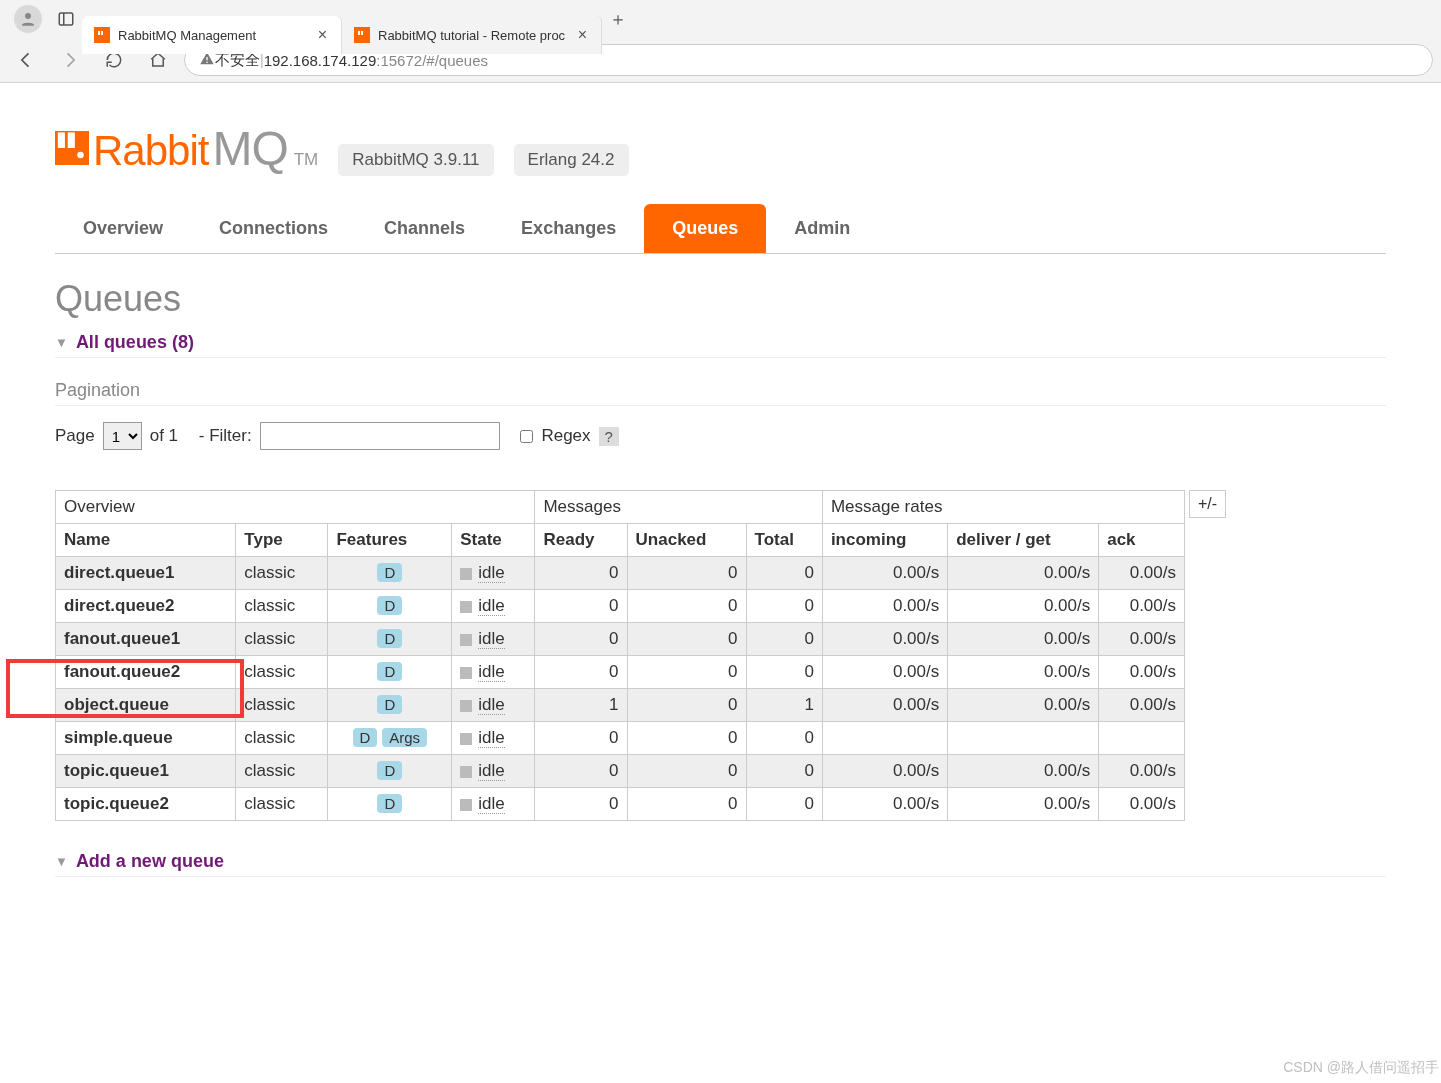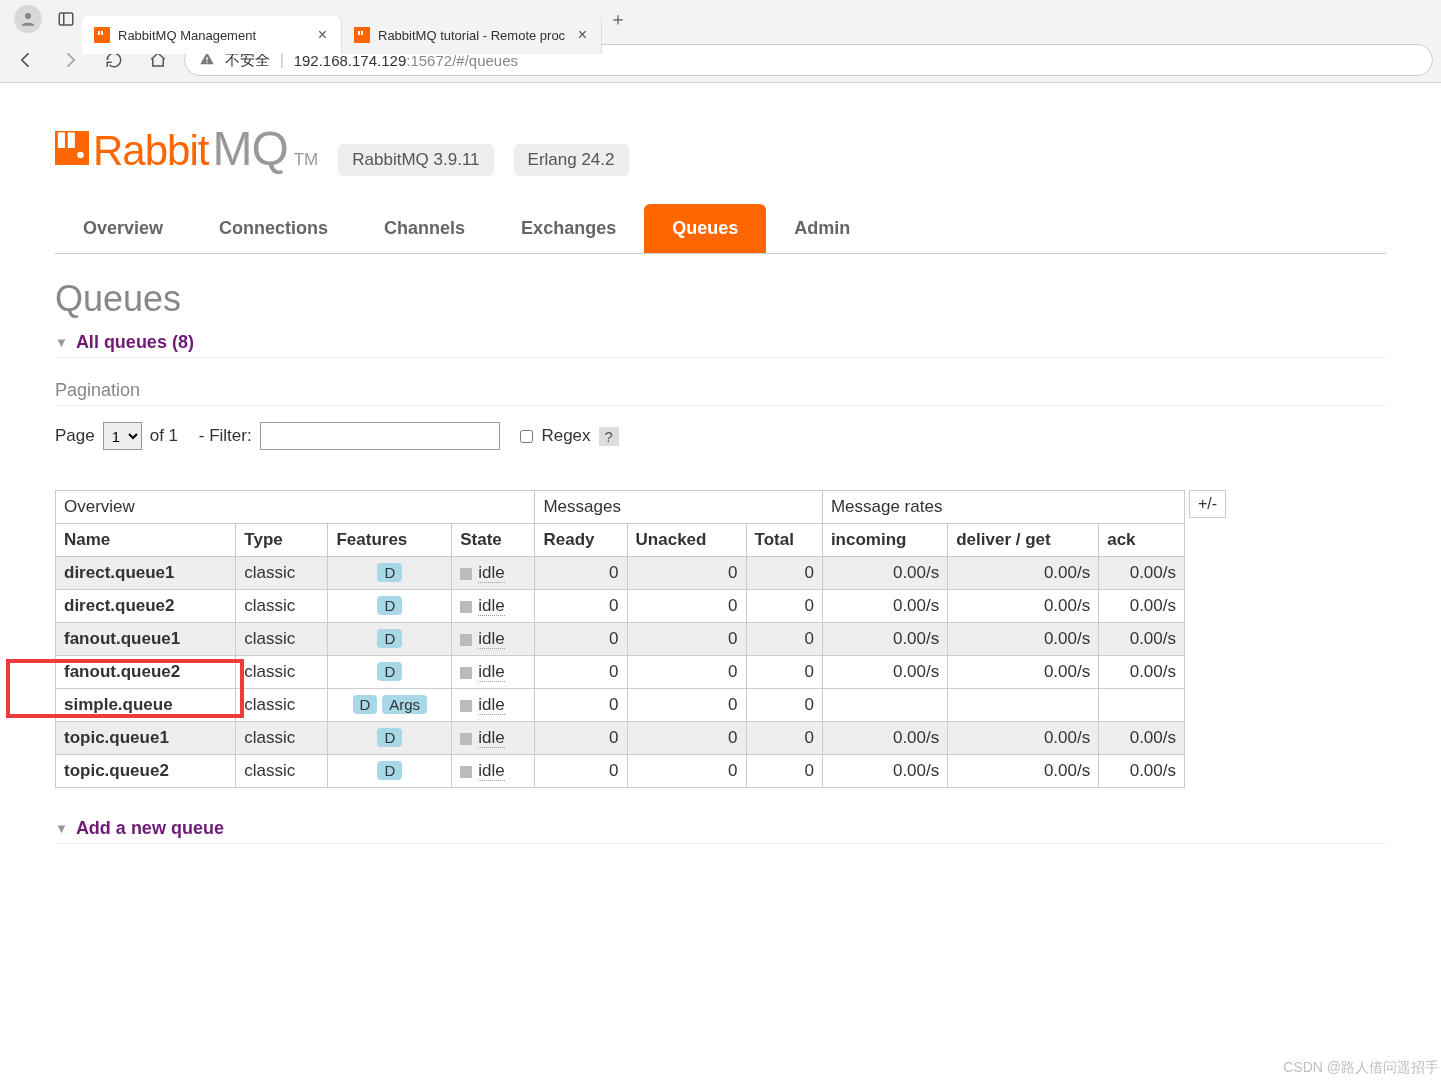--- a/index.html
+++ b/index.html
@@ -13,21 +13,21 @@
 .tab { display: flex; align-items: center; height: 38px; padding: 0 12px; gap: 8px; border-right: 1px solid #ddd; max-width: 310px; min-width:260px; background:#fff; border-top-left-radius:6px; border-top-right-radius:6px; position:relative;}
 .tab.inactive{background:#f3f3f3;}
 .tab-favicon { width: 16px; height: 16px; background: #ff6600; display: inline-flex; align-items:center; justify-content:center; }
 .tab-favicon svg { width:10px; height:10px; }
 .tab-title { flex: 1; white-space: nowrap; overflow: hidden; text-overflow: ellipsis; font-size: 13px; color: #333; }
 .tab-close { color: #555; font-size: 16px; cursor: pointer; padding:0 2px;}
 .new-tab { width: 32px; text-align: center; font-size: 18px; color: #555; }
 
 .nav-bar { display: flex; align-items: center; height: 44px; padding: 0 8px; gap: 8px; }
 .nav-btn { width: 36px; height: 36px; display: flex; align-items: center; justify-content: center; color: #555; font-size: 18px; border-radius:4px;}
-.addr-bar { flex: 1; display: flex; align-items: center; height: 32px; border: 1px solid #ccc; border-radius: 16px; padding: 0 14px; gap: 10px; background:#fff;}
+.addr-bar { flex: 1; display: flex; align-items: center; height: 32px; border: 1px solid #ccc; border-radius: 16px; padding: 0 14px; background:#fff;}
 .addr-text { font-size: 15px; color: #333; }
 .addr-text .gray { color: #888; }
 .divider{color:#bbb; font-size:14px;}
 
 
 .page { padding: 20px 55px 40px 55px; }
 .logo-row { display: flex; align-items: baseline; gap: 20px; margin-bottom: 28px; margin-top:18px;}
 .logo { display: flex; align-items: baseline; gap: 4px; }
 .logo-icon { width: 34px; height: 34px; background: #ff6600; display: inline-block; position:relative; }
 .logo-text1 { font-size: 42px; font-weight: 400; color: #ff6600; letter-spacing:-1px;}
@@ -268,20 +268,32 @@
     <td>classic</td>
     <td class="feats-cell"><span class="feat-badge">D</span></td>
     <td><span class="state-box"></span><span class="state-txt">idle</span></td>
     <td class="num">0</td>
     <td class="num">0</td>
     <td class="num">0</td>
     <td class="num">0.00/s</td>
     <td class="num">0.00/s</td>
     <td class="num">0.00/s</td>
           </tr>
+          <tr class="odd">
+    <td id="hl-cell"><a href="#" class="queue-name">object.queue</a></td>
+    <td>classic</td>
+    <td class="feats-cell"><span class="feat-badge">D</span></td>
+    <td><span class="state-box"></span><span class="state-txt">idle</span></td>
+    <td class="num">1</td>
+    <td class="num">0</td>
+    <td class="num">1</td>
+    <td class="num">0.00/s</td>
+    <td class="num">0.00/s</td>
+    <td class="num">0.00/s</td>
+          </tr>
           <tr class="even">
     <td><a href="#" class="queue-name">simple.queue</a></td>
     <td>classic</td>
     <td class="feats-cell"><span class="feat-badge">D</span> <span class="feat-badge">Args</span></td>
     <td><span class="state-box"></span><span class="state-txt">idle</span></td>
     <td class="num">0</td>
     <td class="num">0</td>
     <td class="num">0</td>
     <td class="num"></td>
     <td class="num"></td>

